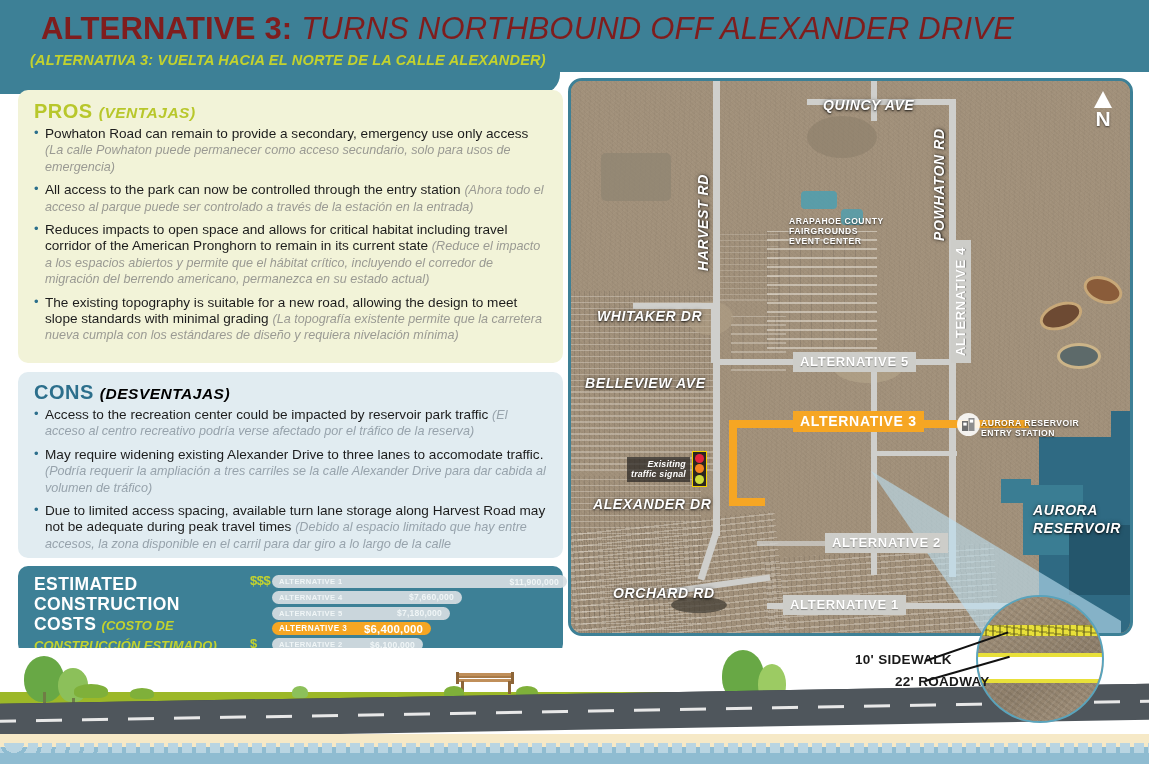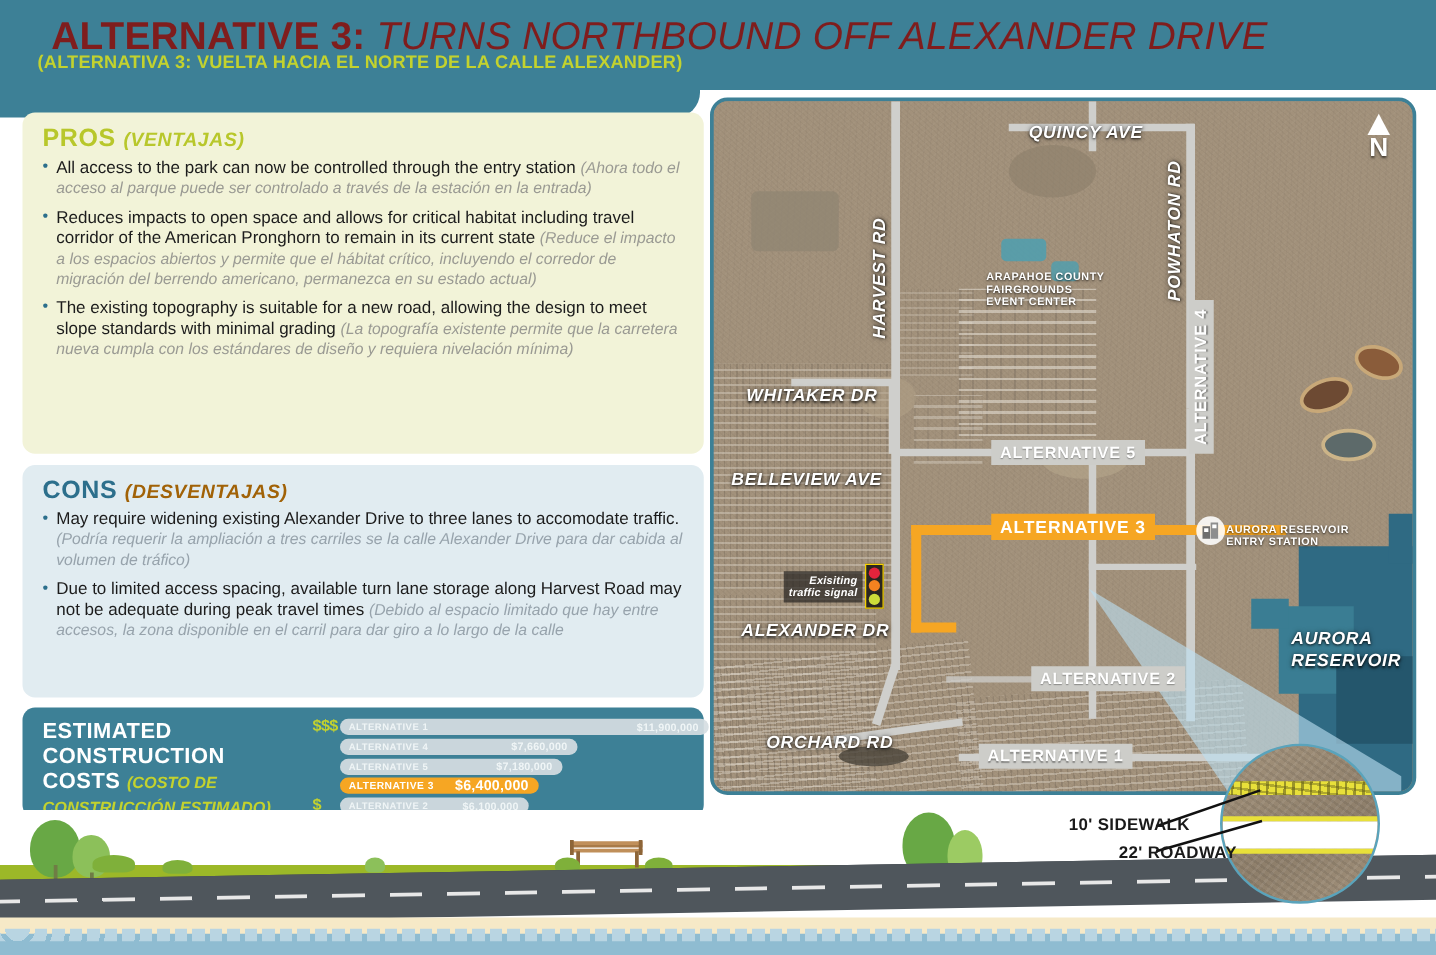--- a/index.html
+++ b/index.html
@@ -20,35 +20,35 @@
     content:""; position:absolute; left:0; top:72px; width:560px; height:22px;
     background:#3d8096; border-bottom-right-radius:20px;
   }
   .hdr-title {
     position: absolute; left: 41px; top: 11px;
     font-size: 31px; letter-spacing: .2px; color: #7f1d1d; white-space: nowrap;
   }
   .hdr-title .b { font-weight: bold; font-style: normal; }
   .hdr-title .i { font-style: italic; font-weight: normal; }
   .hdr-sub {
-    position: absolute; left: 30px; top: 42px;
-    font-size: 14.5px; font-weight: bold;
+    position: absolute; left: 30px; top: 52px;
+    font-size: 14.5px; font-style: italic; font-weight: bold;
     color: #c3d22e; letter-spacing: .2px; white-space: nowrap;
   }
 
   
   .pros-box {
     position: absolute; left: 18px; top: 90px; width: 545px; height: 273px;
     background: #f2f3d8; border-radius: 10px; padding: 10px 14px 8px 16px;
   }
   .sec-head { font-size: 20px; font-weight: bold; letter-spacing: .5px; margin-bottom: 3px;}
   .pros-head-en { color: #b8c72b; }
   .sec-head .es { font-size: 15.5px; font-style: italic; font-weight: bold; color: #b8c72b; }
   .cons-head-en { color: #2c6f8c; }
-  .cons-head .es { color: #a16207; }
+  .cons-head .es { color: #000000; }
 
   ul.bullets { list-style: none; }
   ul.bullets li {
     position: relative; padding-left: 11px; margin-bottom: 7px;
     font-size: 13.6px; line-height: 16.4px; color: #1c1c1c;
   }
   ul.bullets li::before {
     content: "•"; position: absolute; left: 0; top: -1px;
     color: #2c6f8c; font-size: 13px;
   }
@@ -273,29 +273,31 @@
 
 <div id="page">
 
   <div class="header-band"></div>
   <div class="hdr-title"><span class="b">ALTERNATIVE 3:</span><span class="i"> TURNS NORTHBOUND OFF ALEXANDER DRIVE</span></div>
   <div class="hdr-sub">(ALTERNATIVA 3: VUELTA HACIA EL NORTE DE LA CALLE ALEXANDER)</div>
 
   <div class="pros-box">
     <div class="sec-head"><span class="pros-head-en">PROS</span> <span class="es">(VENTAJAS)</span></div>
     <ul class="bullets" id="pros-list">
+        <li><span>Powhaton Road can remain to provide a secondary, emergency use only access </span><span class="es-inline">(La calle Powhaton puede permanecer como acceso secundario, solo para usos de emergencia)</span></li>
         <li><span>All access to the park can now be controlled through the entry station </span><span class="es-inline">(Ahora todo el acceso al parque puede ser controlado a través de la estación en la entrada)</span></li>
         <li><span>Reduces impacts to open space and allows for critical habitat including travel corridor of the American Pronghorn to remain in its current state </span><span class="es-inline">(Reduce el impacto a los espacios abiertos y permite que el hábitat crítico, incluyendo el corredor de migración del berrendo americano, permanezca en su estado actual)</span></li>
         <li><span>The existing topography is suitable for a new road, allowing the design to meet slope standards with minimal grading </span><span class="es-inline">(La topografía existente permite que la carretera nueva cumpla con los estándares de diseño y requiera nivelación mínima)</span></li>
       </ul>
   </div>
 
   <div class="cons-box">
     <div class="sec-head cons-head"><span class="cons-head-en">CONS</span> <span class="es">(DESVENTAJAS)</span></div>
     <ul class="bullets" id="cons-list">
+        <li><span>Access to the recreation center could be impacted by reservoir park traffic </span><span class="es-inline">(El acceso al centro recreativo podría verse afectado por el tráfico de la reserva)</span></li>
         <li><span>May require widening existing Alexander Drive to three lanes to accomodate traffic. </span><span class="es-inline">(Podría requerir la ampliación a tres carriles se la calle Alexander Drive para dar cabida al volumen de tráfico)</span></li>
         <li><span>Due to limited access spacing, available turn lane storage along Harvest Road may not be adequate during peak travel times </span><span class="es-inline">(Debido al espacio limitado que hay entre accesos, la zona disponible en el carril para dar giro a lo largo de la calle</span></li>
       </ul>
   </div>
 
   <div class="costs-panel">
     <div class="costs-title"><span>ESTIMATED CONSTRUCTION COSTS</span> <span class="es">(COSTO DE CONSTRUCCIÓN ESTIMADO)</span></div>
     <div class="cost-rows" id="cost-rows">
         <div class="cost-row">
           <span class="dollar-mark">$$$</span>

